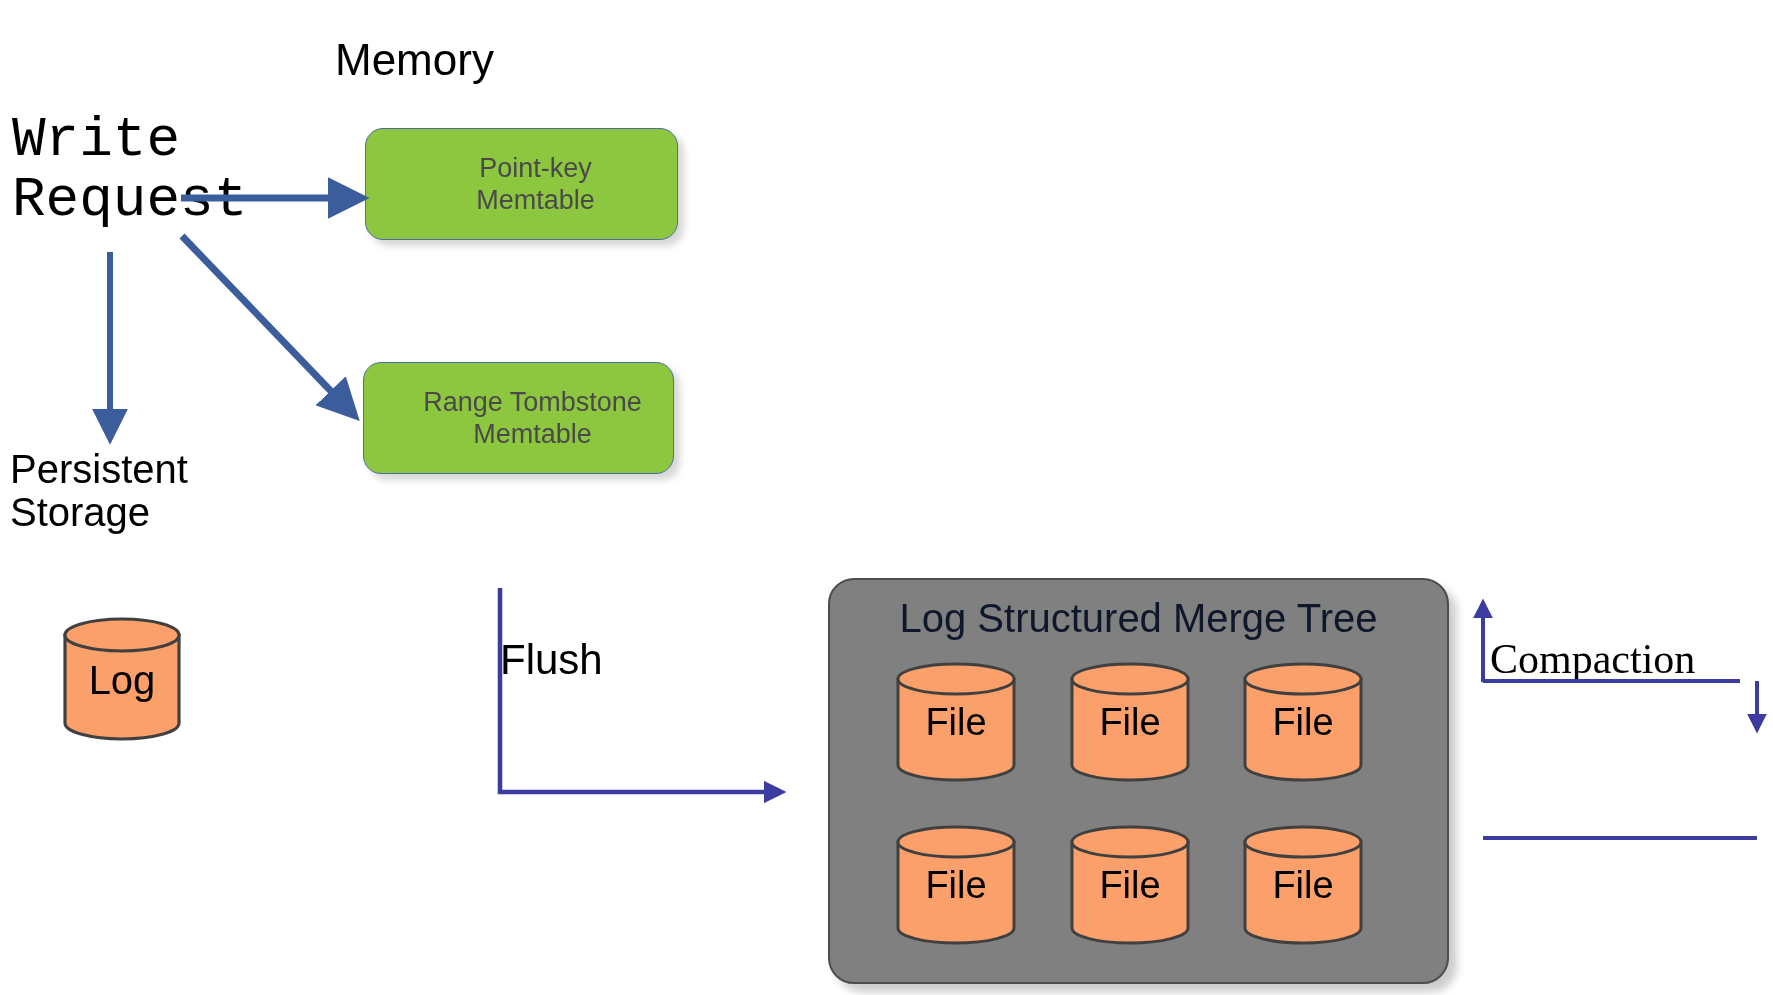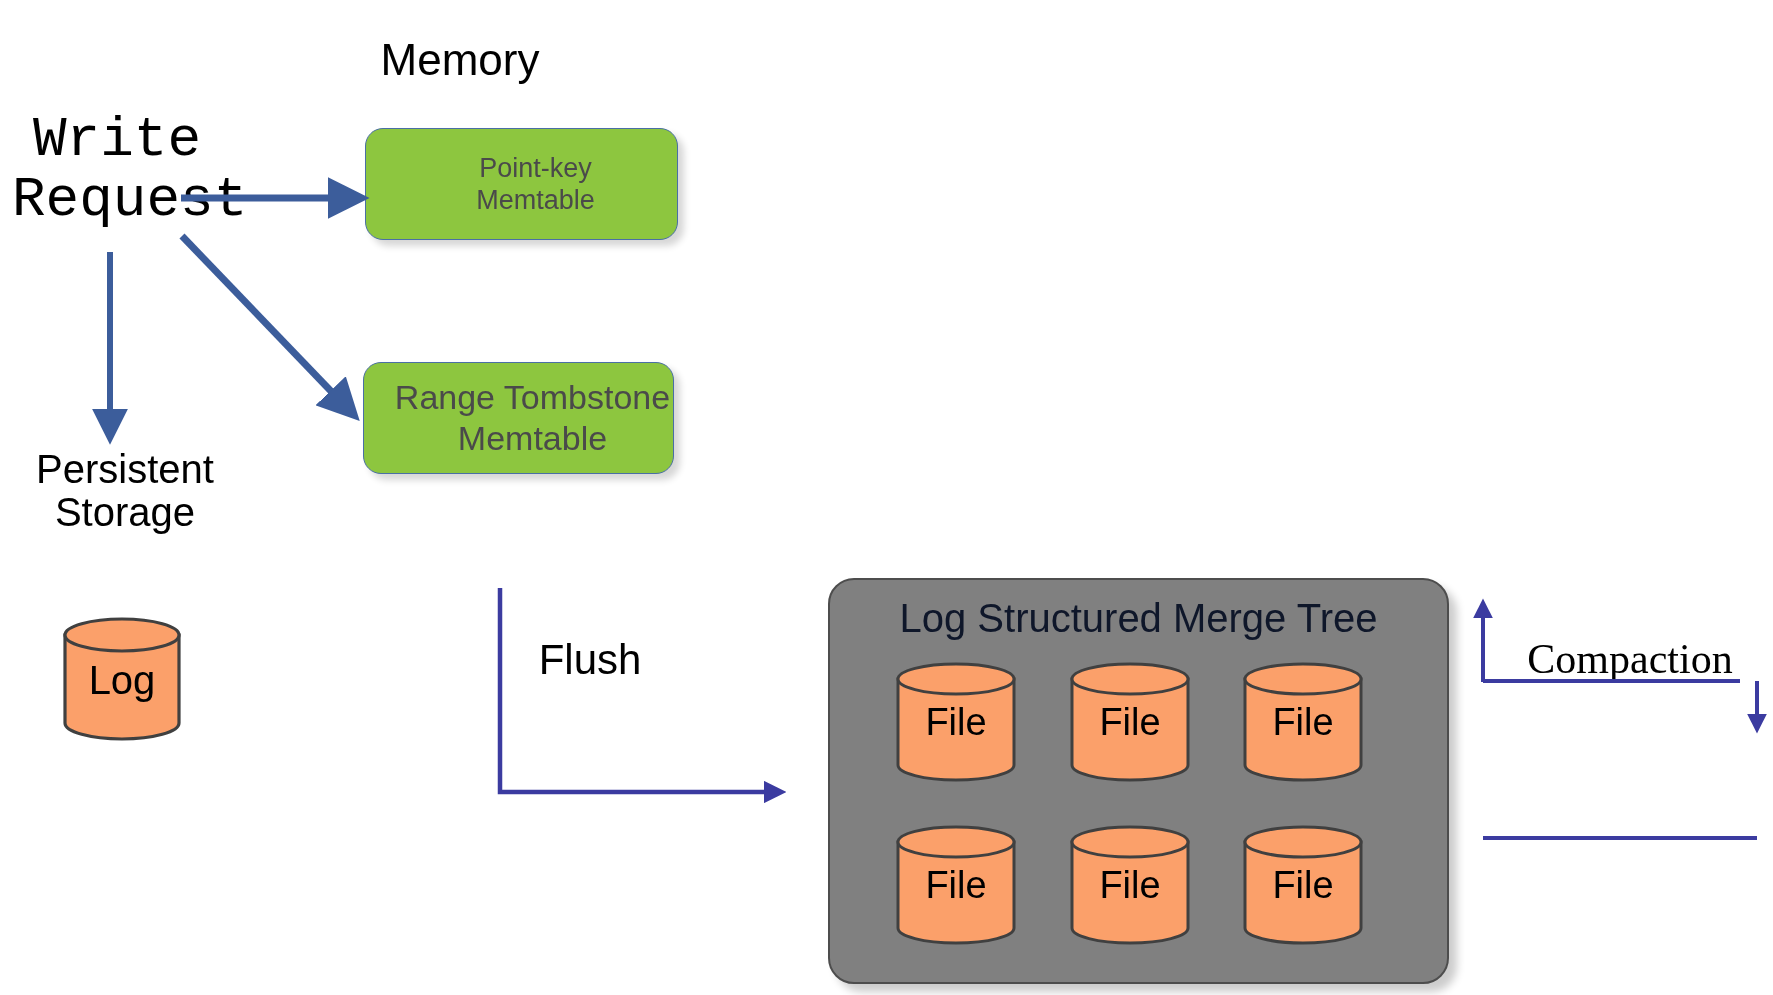--- a/index.html
+++ b/index.html
@@ -1,18 +1,18 @@
 <!DOCTYPE html>
 <html><head>
 <meta charset="utf-8">
 <style>
   html,body{margin:0;padding:0;background:#ffffff;}
   #canvas{position:relative;width:1773px;height:995px;background:#ffffff;
           font-family:"DejaVu Sans",sans-serif;overflow:hidden;}
-  .lbl{position:absolute;color:#000000;white-space:pre;text-align:center;line-height:1.08;}
+  .lbl{position:absolute;color:#000000;white-space:pre;text-align:left;line-height:1.08;}
   .memtable{position:absolute;border-radius:18px;background:#8DC63F;
             border:1.5px solid #4a6fa5;box-shadow:6px 6px 7px rgba(0,0,0,0.16);
             display:flex;align-items:center;justify-content:center;text-align:center;
             color:#4a4a4a;font-family:"Liberation Sans",sans-serif;line-height:1.2;padding-left:28px;}
   .lsmbox{position:absolute;border-radius:26px;background:#808080;
           border:2px solid #4d4d4d;box-shadow:8px 8px 8px rgba(0,0,0,0.20);}
   .lsmtitle{position:absolute;width:100%;text-align:center;color:#0f172a;
             font-family:"Liberation Sans",sans-serif;}
   .cyl{position:absolute;}
   .cyl svg{display:block;overflow:visible;}
@@ -36,21 +36,21 @@
 
   <div class="lbl" style="left:500px;top:637px;width:180px;font-size:42px;font-family:'Liberation Sans',sans-serif;">Flush</div>
 
   <div class="lbl" style="left:1490px;top:637px;width:280px;font-size:42px;font-family:Liberation Serif, serif;">Compaction</div>
 
   <div class="memtable" style="left:365px;top:128px;width:283px;height:110px;font-size:27px;">
     <span style="white-space:pre-line;">Point-key
 Memtable</span>
   </div>
 
-  <div class="memtable" style="left:363px;top:362px;width:281px;height:110px;font-size:34px;">
+  <div class="memtable" style="left:363px;top:362px;width:281px;height:110px;font-size:27px;">
     <span style="white-space:pre-line;">Range Tombstone
 Memtable</span>
   </div>
 
   <div class="cyl" style="left:63px;top:618px;width:118px;height:122px;">
     <svg width="118" height="122" viewBox="0 0 118 122">
       <path d="M2,17 L2,105 A57,16 0 0 0 116,105 L116,17 Z" fill="#FBA06A" stroke="#404040" stroke-width="3.2"></path>
       <ellipse cx="59" cy="17" rx="57" ry="16" fill="#FBA06A" stroke="#404040" stroke-width="3.2"></ellipse>
     </svg>
     <div class="cyltext" style="top:40px;font-size:40px;">Log</div>

